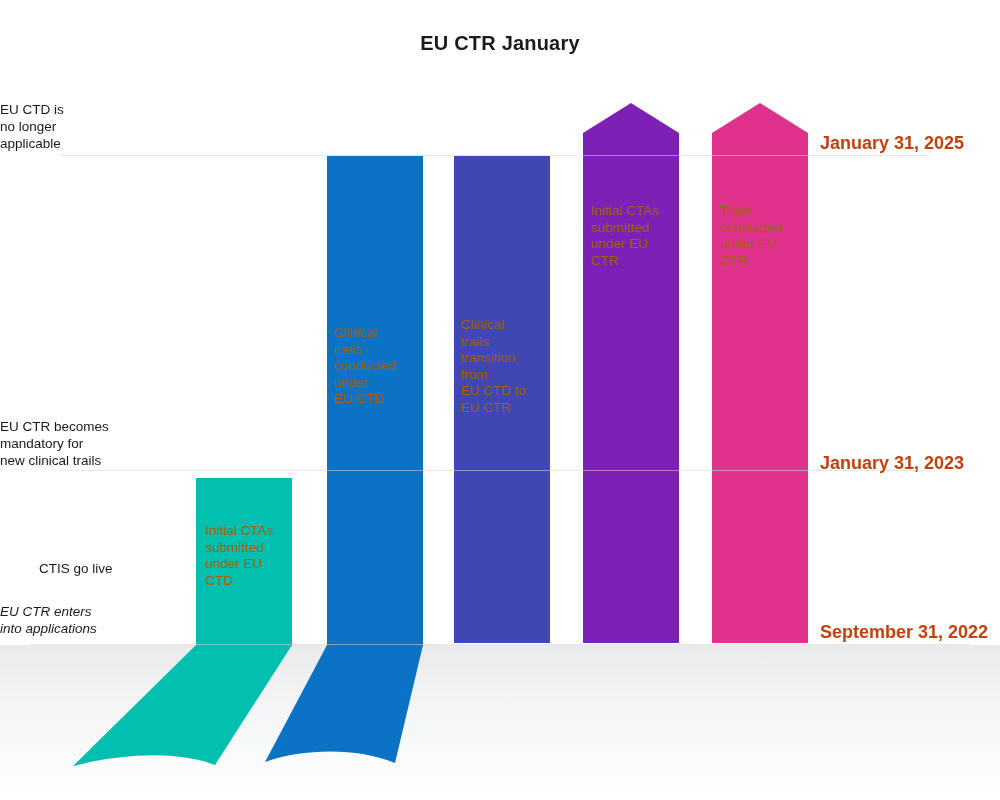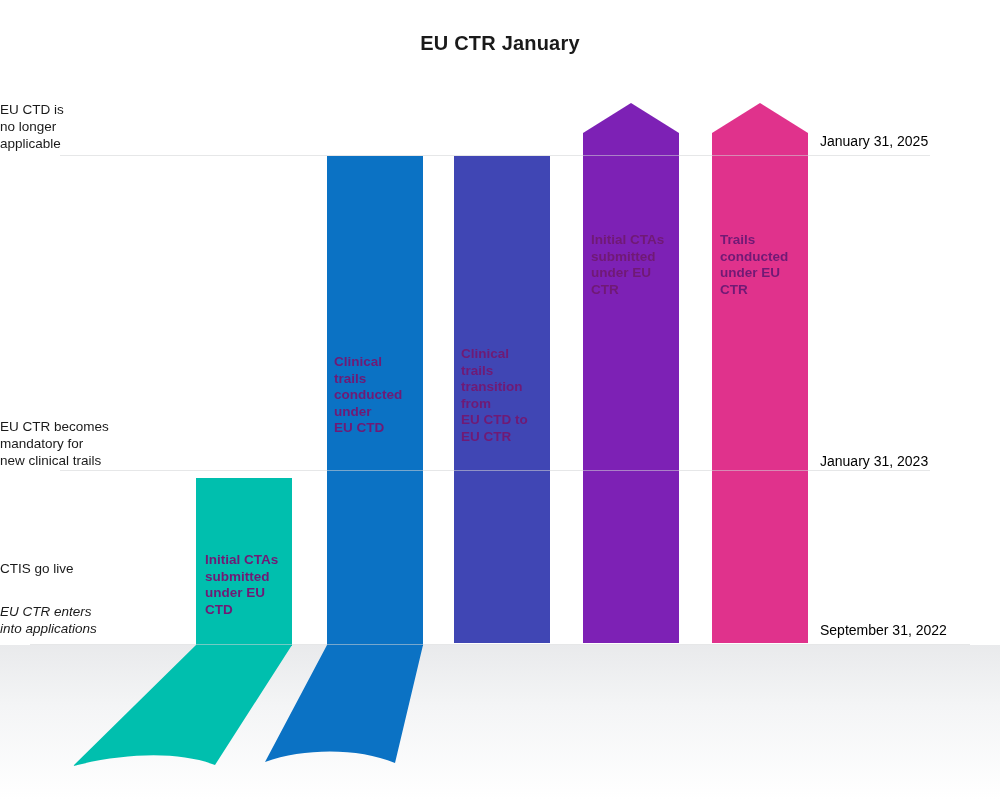--- a/index.html
+++ b/index.html
@@ -52,34 +52,33 @@
     position: absolute;
     text-align: left;
     font-size: 13.5px;
     line-height: 17px;
     color: #1a1a1a;
     white-space: pre-line;
   }
   
   .date-label {
     position: absolute;
-    font-size: 14px;
-    font-weight: normal;
-    color: #000000;
+    font-size: 18px;
+    font-weight: bold;
+    color: #c2410c;
     white-space: nowrap;
   }
   
   .bar-text {
     position: absolute;
     font-size: 13.5px;
     line-height: 16.5px;
-    font-weight: bold;
-    color: #701a75;
+    font-weight: normal;
+    color: #a16207;
     white-space: pre-line;
-    margin-top: 29px;
   }
   svg.shapes {
     position: absolute;
     left: 0;
     top: 0;
     width: 1000px;
     height: 800px;
   }
 </style>
 </head>
@@ -117,21 +116,21 @@
   <div class="title">EU CTR January</div>
 
   <div class="left-label" style="left:0px; top:101px; width:163px;">EU CTD is
 no longer
 applicable</div>
 
   <div class="left-label" style="left:0px; top:418px; width:163px;">EU CTR becomes
 mandatory for
 new clinical trails</div>
 
-  <div class="left-label" style="left:0px; top:560px; width:163px;">CTIS go live</div>
+  <div class="left-label" style="left:0px; top:560px; width:163px;padding-left:39px;">CTIS go live</div>
 
   <div class="left-label" style="left:0px; top:603px; width:163px;font-style:italic;">EU CTR enters
 into applications</div>
 
   <div class="date-label" style="left:820px; top:133px;">January 31, 2025</div>
 
   <div class="date-label" style="left:820px; top:453px;">January 31, 2023</div>
 
   <div class="date-label" style="left:820px; top:622px;">September 31, 2022</div>
 

